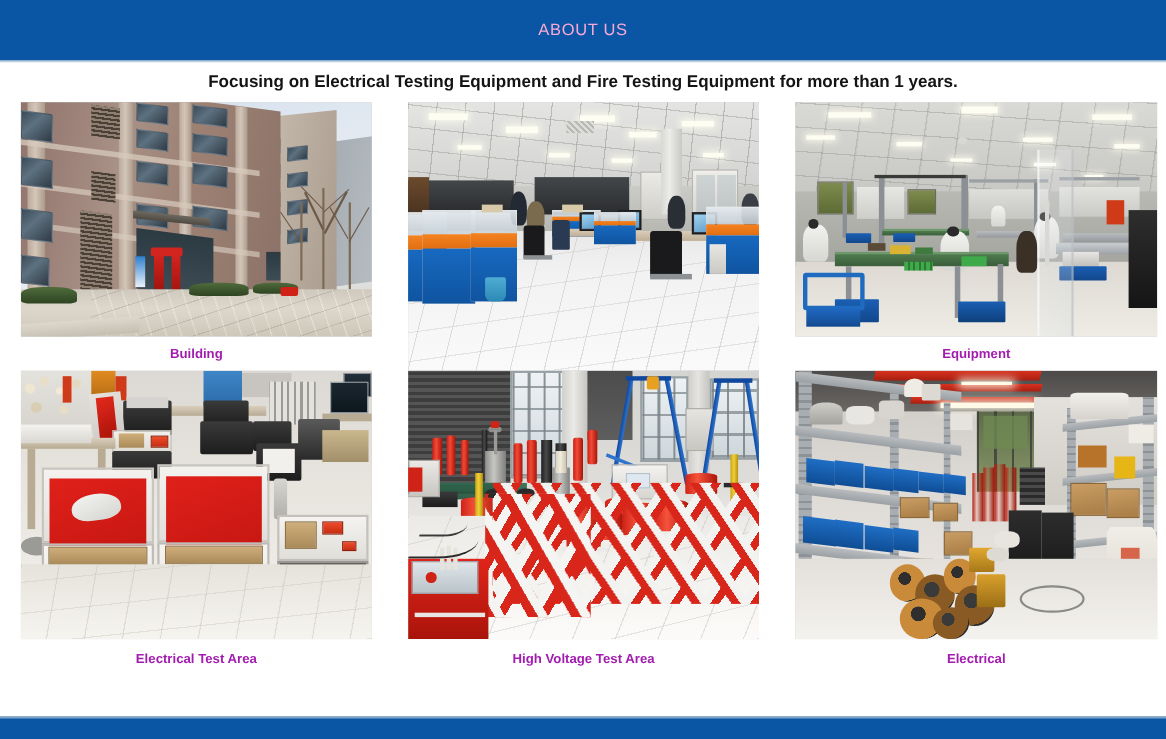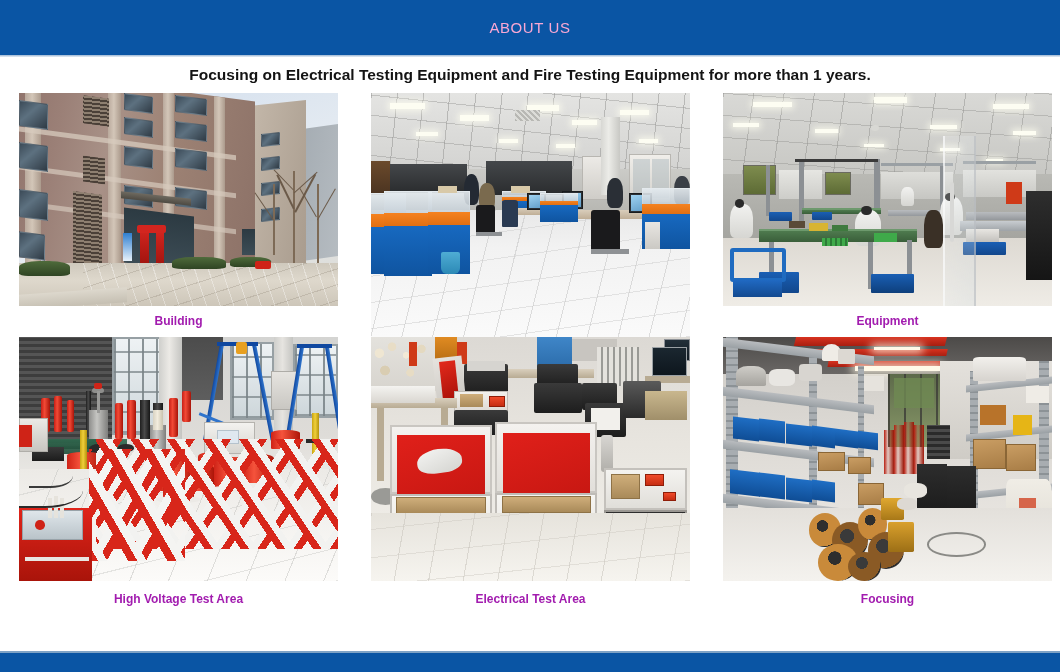--- a/index.html
+++ b/index.html
@@ -537,136 +537,20 @@
         <div class="ws-glass" style="left:67%;top:20%;width:10%;height:80%;"></div>
         <div class="lyr" style="left:69%;top:42%;width:1.2%;height:28%;background:#d8d8d6;border-radius:2px;"></div>
 
         <div class="lyr" style="left:92%;top:46%;width:8%;height:42%;background:linear-gradient(180deg,#2e2e2e,#151515);"></div>
       </div>
       <div class="caption">Equipment</div>
     </div>
 
     <div class="cell row2">
       <div class="photo">
-        <div class="lyr hv-bg"></div>
-
-        <div class="lyr hv-shutter"></div>
-
-        <div class="hv-win" style="left:29%;top:0%;width:17%;height:40%;">
-          <div class="hv-winbars"></div>
-        </div>
-        <div class="hv-win" style="left:66%;top:2%;width:14%;height:32%;">
-          <div class="hv-winbars"></div>
-        </div>
-        <div class="hv-win" style="left:86%;top:3%;width:14%;height:30%;">
-          <div class="hv-winbars"></div>
-        </div>
-
-        <div class="lyr" style="left:44%;top:0%;width:7%;height:44%;background:linear-gradient(90deg,#cfcfcc,#eceae6 45%,#c4c4c1);"></div>
-        <div class="lyr" style="left:51%;top:0%;width:13%;height:26%;background:linear-gradient(180deg,#4c4c4c,#5e5e5e);"></div>
-        <div class="lyr" style="left:80%;top:0%;width:6%;height:40%;background:linear-gradient(90deg,#cfcfcc,#e6e4e0 45%,#c4c4c1);"></div>
-        <div class="lyr" style="left:79%;top:14%;width:8%;height:16%;background:linear-gradient(180deg,#e6e4e0,#c9c7c2);border:1px solid #aeaca7;"></div>
-
-        <div class="hv-blue-leg" style="left:63%;top:3%;width:1.4%;height:40%;transform:rotate(10deg);"></div>
-        <div class="hv-blue-leg" style="left:73%;top:3%;width:1.4%;height:40%;transform:rotate(-11deg);"></div>
-        <div class="lyr" style="left:62%;top:2%;width:13%;height:1.8%;background:#1048a0;"></div>
-        <div class="lyr" style="left:68%;top:2%;width:3.5%;height:5%;background:#e8a020;border-radius:2px;"></div>
-        <div class="hv-blue-leg" style="left:88%;top:4%;width:1.3%;height:38%;transform:rotate(9deg);"></div>
-        <div class="hv-blue-leg" style="left:96%;top:4%;width:1.3%;height:38%;transform:rotate(-9deg);"></div>
-        <div class="lyr" style="left:87%;top:3%;width:11%;height:1.6%;background:#1048a0;"></div>
-        <div class="lyr" style="left:56%;top:33%;width:10%;height:1.4%;background:#2f74cc;transform:rotate(22deg);"></div>
-
-        <div class="hv-red-cyl" style="left:7%;top:25%;width:2.6%;height:14%;"></div>
-        <div class="hv-red-cyl" style="left:11%;top:24%;width:2.6%;height:15%;"></div>
-        <div class="hv-red-cyl" style="left:15%;top:26%;width:2.4%;height:13%;"></div>
-        <div class="hv-red-cyl" style="left:30%;top:27%;width:2.6%;height:15%;"></div>
-        <div class="hv-red-cyl" style="left:34%;top:26%;width:2.6%;height:16%;"></div>
-        <div class="hv-red-cyl" style="left:47%;top:25%;width:3%;height:16%;"></div>
-        <div class="hv-red-cyl" style="left:51%;top:22%;width:3%;height:13%;"></div>
-        <div class="hv-dark-cyl" style="left:38%;top:26%;width:3%;height:16%;"></div>
-        <div class="hv-dark-cyl" style="left:42%;top:27%;width:3%;height:15%;"></div>
-        <div class="hv-dark-cyl" style="left:21%;top:22%;width:1.6%;height:18%;"></div>
-
-        <div class="hv-grey-cyl" style="left:22%;top:30%;width:6%;height:12%;"></div>
-        <div class="lyr" style="left:23%;top:21%;width:3.5%;height:2%;background:#8e8e8c;border-radius:3px;"></div>
-        <div class="lyr" style="left:24.4%;top:22%;width:1%;height:9%;background:#9a9a98;"></div>
-        <div class="lyr" style="left:23.5%;top:19%;width:2.6%;height:2.2%;background:#cf2317;border-radius:2px;"></div>
-
-        <div class="lyr" style="left:41%;top:36%;width:5%;height:12%;background:linear-gradient(90deg,#8e8e8c,#cbcbc8 42%,#7e7e7c);"></div>
-        <div class="lyr" style="left:42%;top:30%;width:3%;height:8%;background:linear-gradient(90deg,#d8d2c2,#f2ecdd 45%,#c9c2ae);"></div>
-        <div class="lyr" style="left:40%;top:48%;width:7%;height:8%;background:linear-gradient(180deg,#b6b6b3,#8e8e8b);"></div>
-
-        <div class="hv-box" style="left:58%;top:35%;width:16%;height:13%;"></div>
-        <div class="lyr" style="left:62%;top:38%;width:7%;height:6%;background:#dfe8f0;border:1px solid #b5c2cc;"></div>
-
-        <div class="lyr hv-green" style="left:7%;top:42%;width:27%;height:6%;"></div>
-
-        <div class="lyr" style="left:22%;top:44%;width:6%;height:4%;background:#2a2a2a;border-radius:50%;"></div>
-        <div class="lyr" style="left:31%;top:44%;width:5%;height:3%;background:#2a2a2a;border-radius:50%;"></div>
-        <div class="lyr" style="left:4%;top:45%;width:10%;height:6%;background:linear-gradient(180deg,#3a3a3a,#1c1c1c);"></div>
-
-        <div class="lyr" style="left:0%;top:33%;width:9%;height:14%;background:linear-gradient(180deg,#ebe9e5,#c8c6c1);border:1px solid #b0aea9;"></div>
-        <div class="lyr" style="left:0%;top:36%;width:4%;height:9%;background:#cf2317;"></div>
-        <div class="hv-red-drum" style="left:15%;top:47%;width:11%;height:9%;"></div>
-        <div class="hv-red-drum" style="left:79%;top:38%;width:9%;height:8%;"></div>
-
-        <div class="hv-yellow" style="left:19%;top:38%;width:2.4%;height:48%;"></div>
-        <div class="hv-yellow" style="left:92%;top:31%;width:2.2%;height:45%;"></div>
-        <div class="lyr" style="left:90%;top:42%;width:6%;height:1.4%;background:#2a2a2a;"></div>
-        <div class="lyr" style="left:90%;top:56%;width:6%;height:1.4%;background:#2a2a2a;"></div>
-
-        <div class="lyr hv-floor"></div>
-        <div class="lyr hv-tiles"></div>
-
-        <div class="hv-red-drum" style="left:44%;top:49%;width:11%;height:14%;"></div>
-        <div class="hv-red-drum" style="left:56%;top:47%;width:10%;height:12%;"></div>
-        <div class="hv-red-drum" style="left:61%;top:49%;width:11%;height:13%;"></div>
-        <div class="hv-red-drum" style="left:70%;top:48%;width:10%;height:12%;"></div>
-        <div class="hv-red-drum" style="left:52%;top:52%;width:9%;height:11%;"></div>
-        <div class="hv-red-drum" style="left:45%;top:55%;width:10%;height:12%;"></div>
-
-        <div class="lyr" style="left:43%;top:65%;width:14%;height:3%;background:#eceae6;border-radius:50%;"></div>
-        <div class="lyr" style="left:59%;top:61%;width:13%;height:3%;background:#eceae6;border-radius:50%;"></div>
-
-        <div class="hv-fence" style="left:24%;top:42%;width:76%;height:45%;
-          background:
-            repeating-linear-gradient(56deg,
-              #d8261a 0px,#d8261a 7px, #f2f2f0 7px,#f2f2f0 14px,
-              transparent 14px, transparent 30px),
-            repeating-linear-gradient(-56deg,
-              #d8261a 0px,#d8261a 7px, #f2f2f0 7px,#f2f2f0 14px,
-              transparent 14px, transparent 30px);">
-        </div>
-
-        <div class="hv-fence" style="left:22%;top:46%;width:30%;height:46%;
-          background:
-            repeating-linear-gradient(60deg,
-              #d8261a 0px,#d8261a 8px, #f4f4f2 8px,#f4f4f2 16px,
-              transparent 16px, transparent 34px),
-            repeating-linear-gradient(-60deg,
-              #d8261a 0px,#d8261a 8px, #f4f4f2 8px,#f4f4f2 16px,
-              transparent 16px, transparent 34px);">
-        </div>
-
-        <div class="lyr" style="left:0%;top:70%;width:23%;height:30%;background:linear-gradient(180deg,#e0241a,#a9140a);"></div>
-        <div class="lyr" style="left:1%;top:71%;width:19%;height:12%;background:linear-gradient(180deg,#dfe6ea,#b9c3c9);border:1px solid #98a2a8;"></div>
-        <div class="lyr" style="left:9%;top:66%;width:1.2%;height:8%;background:#e6e3dc;"></div>
-        <div class="lyr" style="left:11%;top:65%;width:1.2%;height:9%;background:#e6e3dc;"></div>
-        <div class="lyr" style="left:13%;top:66%;width:1.2%;height:8%;background:#e6e3dc;"></div>
-        <div class="lyr" style="left:5%;top:75%;width:3%;height:4%;background:#cf2317;border-radius:50%;"></div>
-        <div class="lyr" style="left:2%;top:90%;width:20%;height:2%;background:#e8e6e2;"></div>
-
-        <div class="lyr" style="left:0%;top:58%;width:20%;height:12%;border-bottom:2px solid #2a2a2a;border-radius:0 0 60% 0;"></div>
-        <div class="lyr" style="left:3%;top:52%;width:14%;height:10%;border-bottom:2px solid #3a3a3a;border-radius:0 0 50% 0;"></div>
-      </div>
-      <div class="caption">High Voltage Test Area</div>
-    </div>
-
-    <div class="cell row2">
-      <div class="photo">
         <div class="lyr et-bg"></div>
 
         <div class="lyr" style="left:0%;top:0%;width:22%;height:22%;background:
           radial-gradient(circle at 12% 30%, #efe6d2 0 6%, transparent 7%),
           radial-gradient(circle at 30% 18%, #e8ddc6 0 6%, transparent 7%),
           radial-gradient(circle at 50% 34%, #f2e9d6 0 6%, transparent 7%),
           radial-gradient(circle at 72% 22%, #e4d9c0 0 6%, transparent 7%),
           radial-gradient(circle at 20% 62%, #d9cdb2 0 7%, transparent 8%),
           radial-gradient(circle at 56% 66%, #e7dcc4 0 7%, transparent 8%),
           linear-gradient(180deg,#e4e2dd,#d7d4ce);"></div>
@@ -745,20 +629,136 @@
         </div>
 
         <div class="lyr et-floor" style="height:28%;"></div>
         <div class="lyr et-tiles" style="height:28%;"></div>
       </div>
       <div class="caption">Electrical Test Area</div>
     </div>
 
     <div class="cell row2">
       <div class="photo">
+        <div class="lyr hv-bg"></div>
+
+        <div class="lyr hv-shutter"></div>
+
+        <div class="hv-win" style="left:29%;top:0%;width:17%;height:40%;">
+          <div class="hv-winbars"></div>
+        </div>
+        <div class="hv-win" style="left:66%;top:2%;width:14%;height:32%;">
+          <div class="hv-winbars"></div>
+        </div>
+        <div class="hv-win" style="left:86%;top:3%;width:14%;height:30%;">
+          <div class="hv-winbars"></div>
+        </div>
+
+        <div class="lyr" style="left:44%;top:0%;width:7%;height:44%;background:linear-gradient(90deg,#cfcfcc,#eceae6 45%,#c4c4c1);"></div>
+        <div class="lyr" style="left:51%;top:0%;width:13%;height:26%;background:linear-gradient(180deg,#4c4c4c,#5e5e5e);"></div>
+        <div class="lyr" style="left:80%;top:0%;width:6%;height:40%;background:linear-gradient(90deg,#cfcfcc,#e6e4e0 45%,#c4c4c1);"></div>
+        <div class="lyr" style="left:79%;top:14%;width:8%;height:16%;background:linear-gradient(180deg,#e6e4e0,#c9c7c2);border:1px solid #aeaca7;"></div>
+
+        <div class="hv-blue-leg" style="left:63%;top:3%;width:1.4%;height:40%;transform:rotate(10deg);"></div>
+        <div class="hv-blue-leg" style="left:73%;top:3%;width:1.4%;height:40%;transform:rotate(-11deg);"></div>
+        <div class="lyr" style="left:62%;top:2%;width:13%;height:1.8%;background:#1048a0;"></div>
+        <div class="lyr" style="left:68%;top:2%;width:3.5%;height:5%;background:#e8a020;border-radius:2px;"></div>
+        <div class="hv-blue-leg" style="left:88%;top:4%;width:1.3%;height:38%;transform:rotate(9deg);"></div>
+        <div class="hv-blue-leg" style="left:96%;top:4%;width:1.3%;height:38%;transform:rotate(-9deg);"></div>
+        <div class="lyr" style="left:87%;top:3%;width:11%;height:1.6%;background:#1048a0;"></div>
+        <div class="lyr" style="left:56%;top:33%;width:10%;height:1.4%;background:#2f74cc;transform:rotate(22deg);"></div>
+
+        <div class="hv-red-cyl" style="left:7%;top:25%;width:2.6%;height:14%;"></div>
+        <div class="hv-red-cyl" style="left:11%;top:24%;width:2.6%;height:15%;"></div>
+        <div class="hv-red-cyl" style="left:15%;top:26%;width:2.4%;height:13%;"></div>
+        <div class="hv-red-cyl" style="left:30%;top:27%;width:2.6%;height:15%;"></div>
+        <div class="hv-red-cyl" style="left:34%;top:26%;width:2.6%;height:16%;"></div>
+        <div class="hv-red-cyl" style="left:47%;top:25%;width:3%;height:16%;"></div>
+        <div class="hv-red-cyl" style="left:51%;top:22%;width:3%;height:13%;"></div>
+        <div class="hv-dark-cyl" style="left:38%;top:26%;width:3%;height:16%;"></div>
+        <div class="hv-dark-cyl" style="left:42%;top:27%;width:3%;height:15%;"></div>
+        <div class="hv-dark-cyl" style="left:21%;top:22%;width:1.6%;height:18%;"></div>
+
+        <div class="hv-grey-cyl" style="left:22%;top:30%;width:6%;height:12%;"></div>
+        <div class="lyr" style="left:23%;top:21%;width:3.5%;height:2%;background:#8e8e8c;border-radius:3px;"></div>
+        <div class="lyr" style="left:24.4%;top:22%;width:1%;height:9%;background:#9a9a98;"></div>
+        <div class="lyr" style="left:23.5%;top:19%;width:2.6%;height:2.2%;background:#cf2317;border-radius:2px;"></div>
+
+        <div class="lyr" style="left:41%;top:36%;width:5%;height:12%;background:linear-gradient(90deg,#8e8e8c,#cbcbc8 42%,#7e7e7c);"></div>
+        <div class="lyr" style="left:42%;top:30%;width:3%;height:8%;background:linear-gradient(90deg,#d8d2c2,#f2ecdd 45%,#c9c2ae);"></div>
+        <div class="lyr" style="left:40%;top:48%;width:7%;height:8%;background:linear-gradient(180deg,#b6b6b3,#8e8e8b);"></div>
+
+        <div class="hv-box" style="left:58%;top:35%;width:16%;height:13%;"></div>
+        <div class="lyr" style="left:62%;top:38%;width:7%;height:6%;background:#dfe8f0;border:1px solid #b5c2cc;"></div>
+
+        <div class="lyr hv-green" style="left:7%;top:42%;width:27%;height:6%;"></div>
+
+        <div class="lyr" style="left:22%;top:44%;width:6%;height:4%;background:#2a2a2a;border-radius:50%;"></div>
+        <div class="lyr" style="left:31%;top:44%;width:5%;height:3%;background:#2a2a2a;border-radius:50%;"></div>
+        <div class="lyr" style="left:4%;top:45%;width:10%;height:6%;background:linear-gradient(180deg,#3a3a3a,#1c1c1c);"></div>
+
+        <div class="lyr" style="left:0%;top:33%;width:9%;height:14%;background:linear-gradient(180deg,#ebe9e5,#c8c6c1);border:1px solid #b0aea9;"></div>
+        <div class="lyr" style="left:0%;top:36%;width:4%;height:9%;background:#cf2317;"></div>
+        <div class="hv-red-drum" style="left:15%;top:47%;width:11%;height:9%;"></div>
+        <div class="hv-red-drum" style="left:79%;top:38%;width:9%;height:8%;"></div>
+
+        <div class="hv-yellow" style="left:19%;top:38%;width:2.4%;height:48%;"></div>
+        <div class="hv-yellow" style="left:92%;top:31%;width:2.2%;height:45%;"></div>
+        <div class="lyr" style="left:90%;top:42%;width:6%;height:1.4%;background:#2a2a2a;"></div>
+        <div class="lyr" style="left:90%;top:56%;width:6%;height:1.4%;background:#2a2a2a;"></div>
+
+        <div class="lyr hv-floor"></div>
+        <div class="lyr hv-tiles"></div>
+
+        <div class="hv-red-drum" style="left:44%;top:49%;width:11%;height:14%;"></div>
+        <div class="hv-red-drum" style="left:56%;top:47%;width:10%;height:12%;"></div>
+        <div class="hv-red-drum" style="left:61%;top:49%;width:11%;height:13%;"></div>
+        <div class="hv-red-drum" style="left:70%;top:48%;width:10%;height:12%;"></div>
+        <div class="hv-red-drum" style="left:52%;top:52%;width:9%;height:11%;"></div>
+        <div class="hv-red-drum" style="left:45%;top:55%;width:10%;height:12%;"></div>
+
+        <div class="lyr" style="left:43%;top:65%;width:14%;height:3%;background:#eceae6;border-radius:50%;"></div>
+        <div class="lyr" style="left:59%;top:61%;width:13%;height:3%;background:#eceae6;border-radius:50%;"></div>
+
+        <div class="hv-fence" style="left:24%;top:42%;width:76%;height:45%;
+          background:
+            repeating-linear-gradient(56deg,
+              #d8261a 0px,#d8261a 7px, #f2f2f0 7px,#f2f2f0 14px,
+              transparent 14px, transparent 30px),
+            repeating-linear-gradient(-56deg,
+              #d8261a 0px,#d8261a 7px, #f2f2f0 7px,#f2f2f0 14px,
+              transparent 14px, transparent 30px);">
+        </div>
+
+        <div class="hv-fence" style="left:22%;top:46%;width:30%;height:46%;
+          background:
+            repeating-linear-gradient(60deg,
+              #d8261a 0px,#d8261a 8px, #f4f4f2 8px,#f4f4f2 16px,
+              transparent 16px, transparent 34px),
+            repeating-linear-gradient(-60deg,
+              #d8261a 0px,#d8261a 8px, #f4f4f2 8px,#f4f4f2 16px,
+              transparent 16px, transparent 34px);">
+        </div>
+
+        <div class="lyr" style="left:0%;top:70%;width:23%;height:30%;background:linear-gradient(180deg,#e0241a,#a9140a);"></div>
+        <div class="lyr" style="left:1%;top:71%;width:19%;height:12%;background:linear-gradient(180deg,#dfe6ea,#b9c3c9);border:1px solid #98a2a8;"></div>
+        <div class="lyr" style="left:9%;top:66%;width:1.2%;height:8%;background:#e6e3dc;"></div>
+        <div class="lyr" style="left:11%;top:65%;width:1.2%;height:9%;background:#e6e3dc;"></div>
+        <div class="lyr" style="left:13%;top:66%;width:1.2%;height:8%;background:#e6e3dc;"></div>
+        <div class="lyr" style="left:5%;top:75%;width:3%;height:4%;background:#cf2317;border-radius:50%;"></div>
+        <div class="lyr" style="left:2%;top:90%;width:20%;height:2%;background:#e8e6e2;"></div>
+
+        <div class="lyr" style="left:0%;top:58%;width:20%;height:12%;border-bottom:2px solid #2a2a2a;border-radius:0 0 60% 0;"></div>
+        <div class="lyr" style="left:3%;top:52%;width:14%;height:10%;border-bottom:2px solid #3a3a3a;border-radius:0 0 50% 0;"></div>
+      </div>
+      <div class="caption">High Voltage Test Area</div>
+    </div>
+
+    <div class="cell row2">
+      <div class="photo">
         <div class="lyr wh-bg"></div>
 
         <div class="lyr wh-ceil"></div>
         <div class="wh-beam" style="left:22%;top:0%;width:46%;height:3.5%;transform:skewX(-14deg);"></div>
         <div class="wh-beam" style="left:26%;top:5%;width:42%;height:3%;transform:skewX(-12deg);"></div>
         <div class="wh-beam" style="left:32%;top:10%;width:36%;height:2.5%;transform:skewX(-10deg);"></div>
         <div class="wh-tube" style="left:40%;top:12%;width:26%;height:1.8%;"></div>
         <div class="wh-tube" style="left:46%;top:4%;width:14%;height:1.4%;"></div>
 
         <div class="lyr wh-door" style="left:50%;top:15%;width:16%;height:30%;"></div>
@@ -838,21 +838,21 @@
         <div class="wh-spool copper" style="left:29%;top:85%;width:12%;height:15%;"></div>
         <div class="wh-spool" style="left:38%;top:88%;width:10%;height:12%;"></div>
         <div class="lyr" style="left:48%;top:66%;width:7%;height:9%;background:linear-gradient(180deg,#e0a830,#a87818);border-radius:8%;"></div>
         <div class="lyr" style="left:50%;top:76%;width:8%;height:12%;background:linear-gradient(180deg,#d9a02c,#9c6f16);border-radius:6%;"></div>
 
         <div class="lyr" style="left:55%;top:60%;width:7%;height:6%;background:#e8e5df;border-radius:40%;"></div>
         <div class="lyr" style="left:53%;top:66%;width:6%;height:5%;background:#ddd9d3;border-radius:40%;"></div>
 
         <div class="lyr" style="left:62%;top:80%;width:18%;height:10%;border:2px solid #8a8a86;border-radius:50%;"></div>
       </div>
-      <div class="caption">Focusing</div>
+      <div class="caption">Electrical</div>
     </div>
 
   </div>
 
   <div class="bottom-hairline"></div>
   <div class="bottom-bar"></div>
 
 </div>
 
 </body></html>

